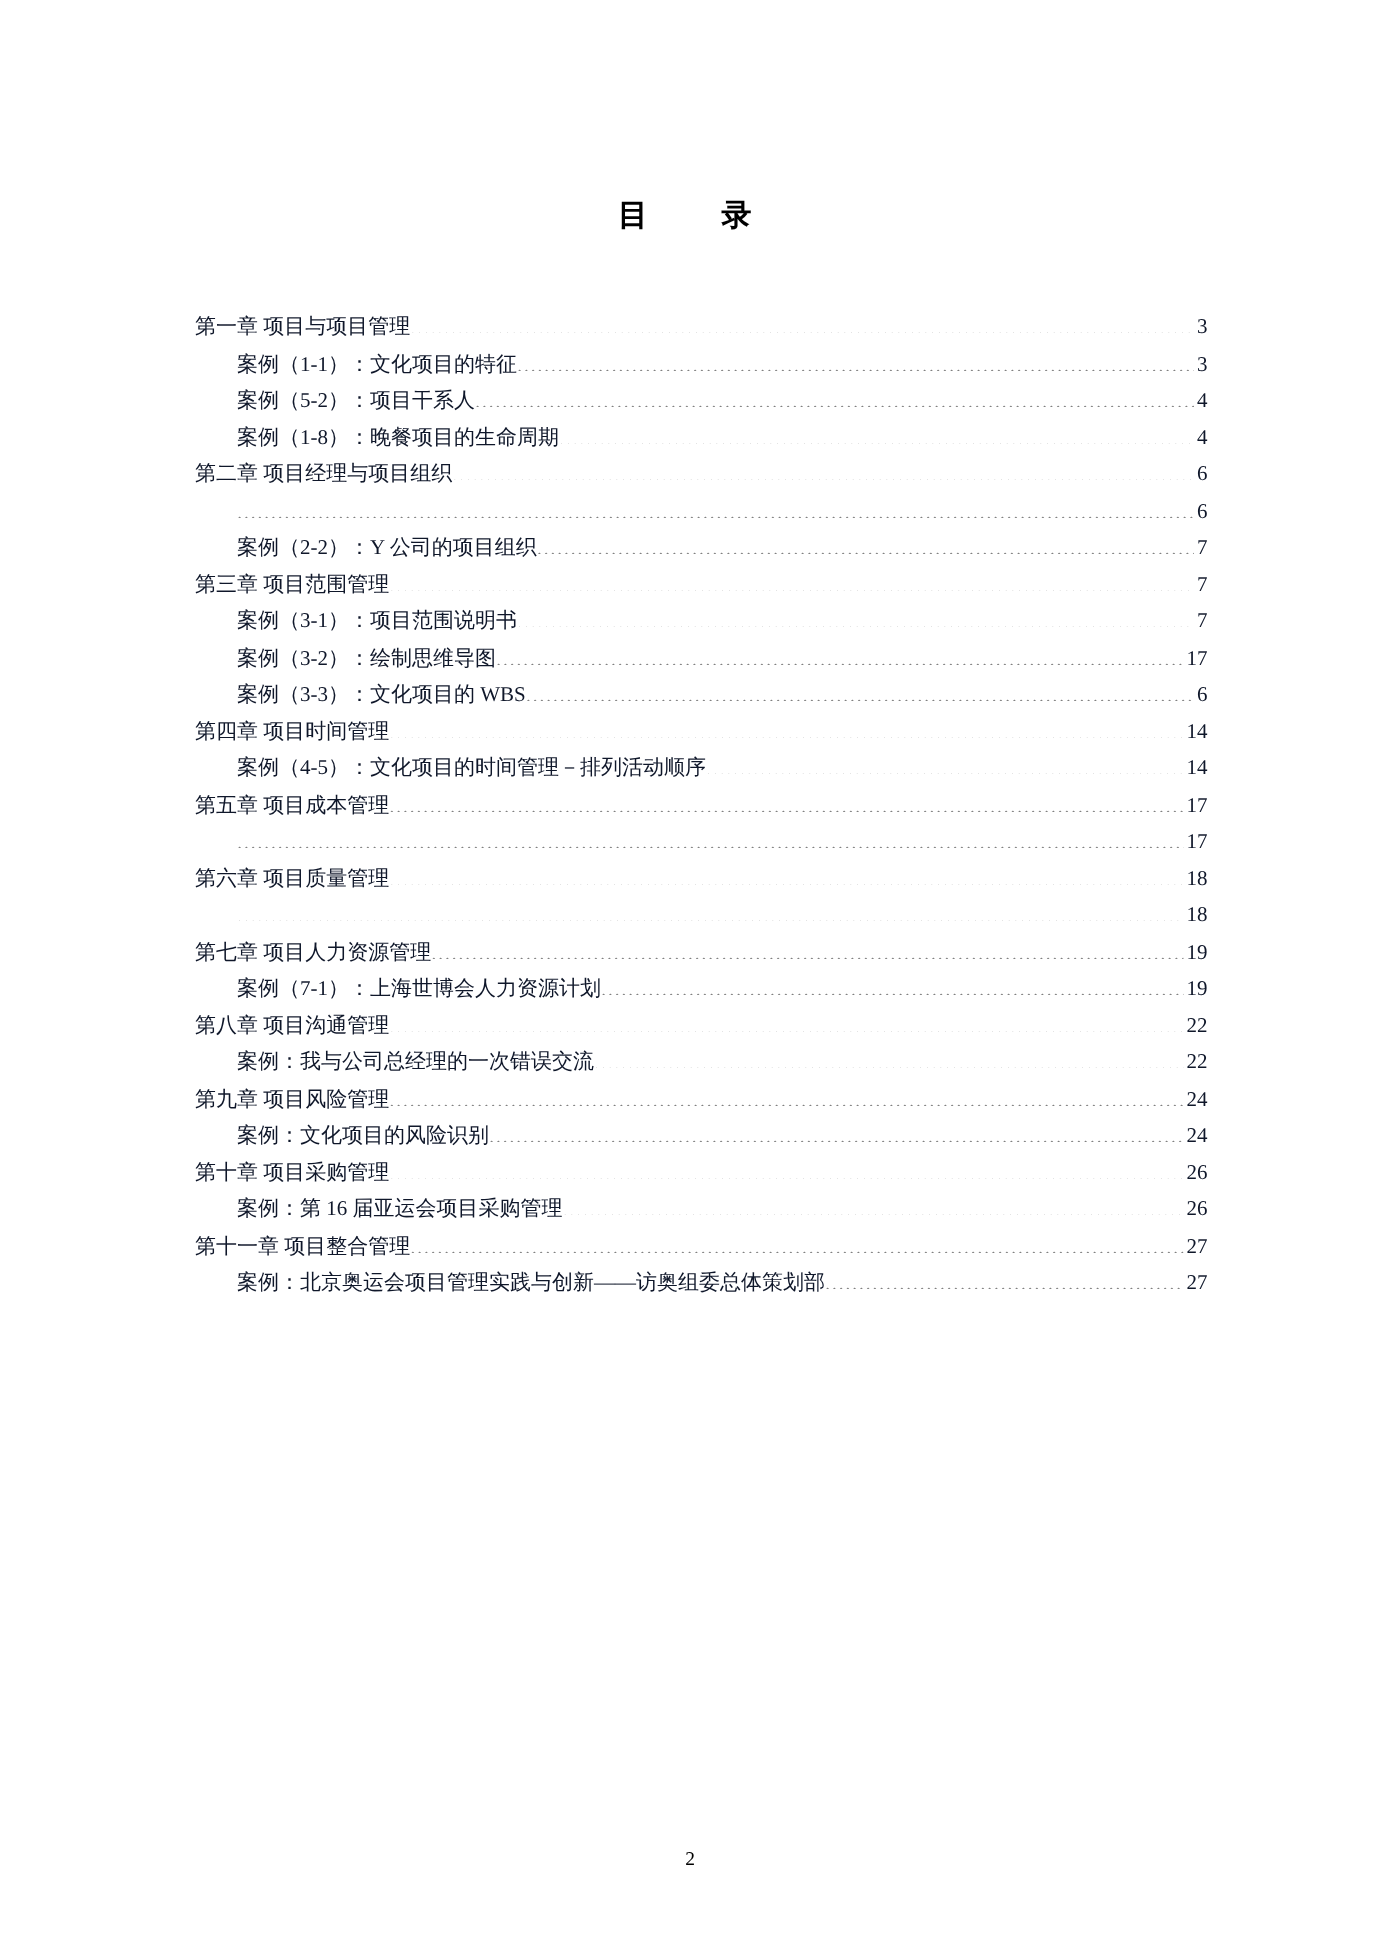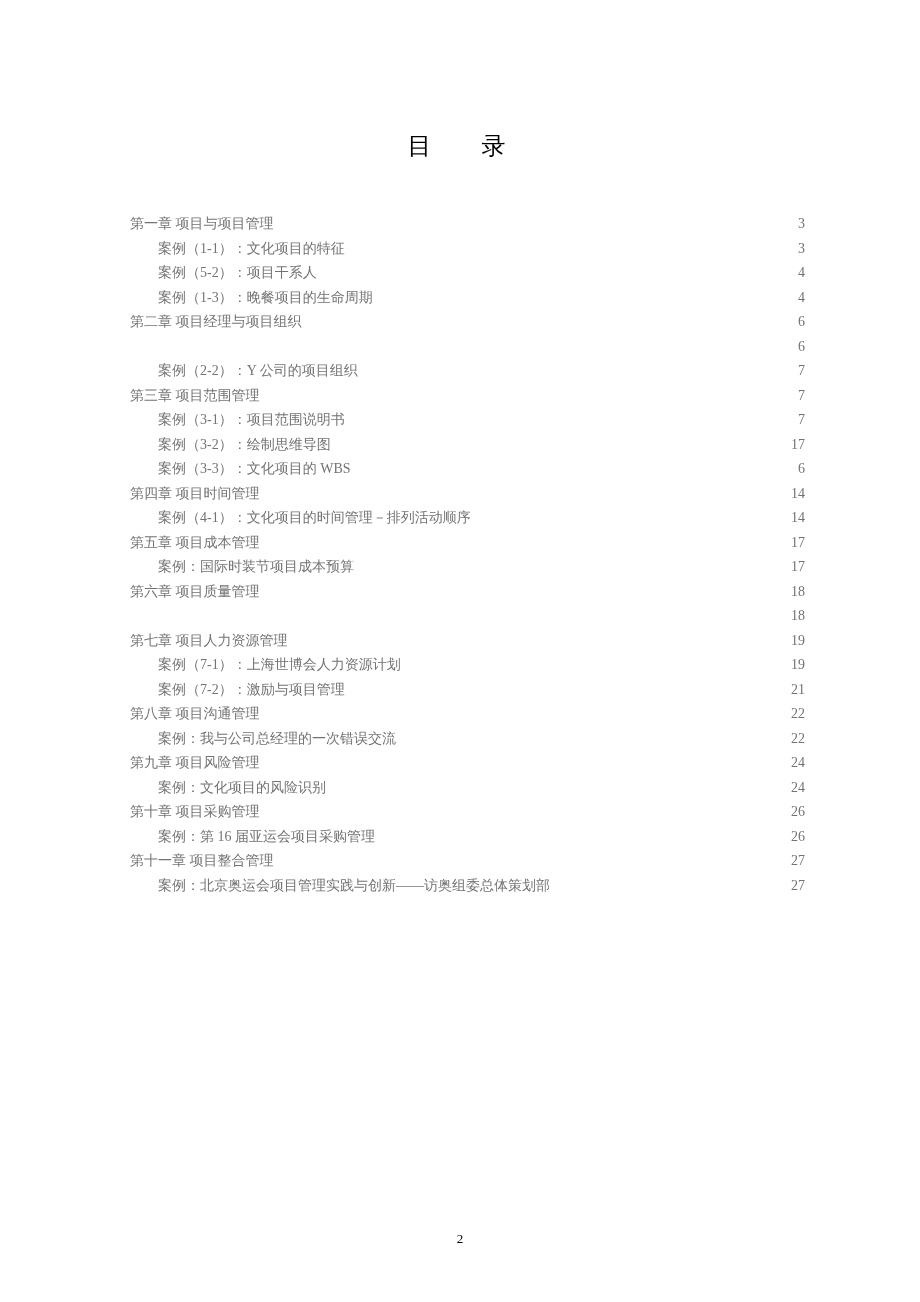--- a/index.html
+++ b/index.html
@@ -12,30 +12,30 @@
       font-family: "SimSun", "宋体", serif;
       width: 920px;
       height: 1302px;
       position: relative;
     }
     .page {
       padding: 130px 115px 0 130px;
     }
     .title {
       text-align: center;
-      font-size: 24px;
-      font-weight: normal;
+      font-size: 20px;
+      font-weight: bold;
       letter-spacing: 22px;
       margin-bottom: 50px;
       font-family: "SimSun", "宋体", serif;
     }
     .toc-list {
       font-size: 14px;
       line-height: 1.75;
-      color: #737373;
+      color: #0f172a;
     }
     .toc-entry {
       display: flex;
       align-items: baseline;
       white-space: nowrap;
     }
     .toc-entry.indent-1 {
       padding-left: 28px;
     }
     .toc-label {
@@ -84,21 +84,21 @@
         <span class="toc-label">案例（1-1）：文化项目的特征 </span>
         <span class="toc-dots"></span>
         <span class="toc-page">3</span>
       </div>
       <div class="toc-entry indent-1">
         <span class="toc-label">案例（5-2）：项目干系人 </span>
         <span class="toc-dots"></span>
         <span class="toc-page">4</span>
       </div>
       <div class="toc-entry indent-1">
-        <span class="toc-label">案例（1-3）：晚餐项目的生命周期 </span>
+        <span class="toc-label">案例（1-8）：晚餐项目的生命周期 </span>
         <span class="toc-dots"></span>
         <span class="toc-page">4</span>
       </div>
       <div class="toc-entry">
         <span class="toc-label">第二章   项目经理与项目组织</span>
         <span class="toc-dots"></span>
         <span class="toc-page">6</span>
       </div>
       <div class="toc-entry indent-1">
         <span class="toc-dots"></span>
@@ -128,31 +128,30 @@
         <span class="toc-label">案例（3-3）：文化项目的 WBS</span>
         <span class="toc-dots"></span>
         <span class="toc-page">6</span>
       </div>
       <div class="toc-entry">
         <span class="toc-label">第四章   项目时间管理</span>
         <span class="toc-dots"></span>
         <span class="toc-page">14</span>
       </div>
       <div class="toc-entry indent-1">
-        <span class="toc-label">案例（4-1）：文化项目的时间管理－排列活动顺序 </span>
+        <span class="toc-label">案例（4-5）：文化项目的时间管理－排列活动顺序 </span>
         <span class="toc-dots"></span>
         <span class="toc-page">14</span>
       </div>
       <div class="toc-entry">
         <span class="toc-label">第五章   项目成本管理</span>
         <span class="toc-dots"></span>
         <span class="toc-page">17</span>
       </div>
       <div class="toc-entry indent-1">
-        <span class="toc-label">案例：国际时装节项目成本预算</span>
         <span class="toc-dots"></span>
         <span class="toc-page">17</span>
       </div>
       <div class="toc-entry">
         <span class="toc-label">第六章   项目质量管理</span>
         <span class="toc-dots"></span>
         <span class="toc-page">18</span>
       </div>
       <div class="toc-entry indent-1">
         <span class="toc-dots"></span>
@@ -160,25 +159,20 @@
       </div>
       <div class="toc-entry">
         <span class="toc-label">第七章   项目人力资源管理</span>
         <span class="toc-dots"></span>
         <span class="toc-page">19</span>
       </div>
       <div class="toc-entry indent-1">
         <span class="toc-label">案例（7-1）：上海世博会人力资源计划 </span>
         <span class="toc-dots"></span>
         <span class="toc-page">19</span>
-      </div>
-      <div class="toc-entry indent-1">
-        <span class="toc-label">案例（7-2）：激励与项目管理 </span>
-        <span class="toc-dots"></span>
-        <span class="toc-page">21</span>
       </div>
       <div class="toc-entry">
         <span class="toc-label">第八章   项目沟通管理</span>
         <span class="toc-dots"></span>
         <span class="toc-page">22</span>
       </div>
       <div class="toc-entry indent-1">
         <span class="toc-label">案例：我与公司总经理的一次错误交流</span>
         <span class="toc-dots"></span>
         <span class="toc-page">22</span>

